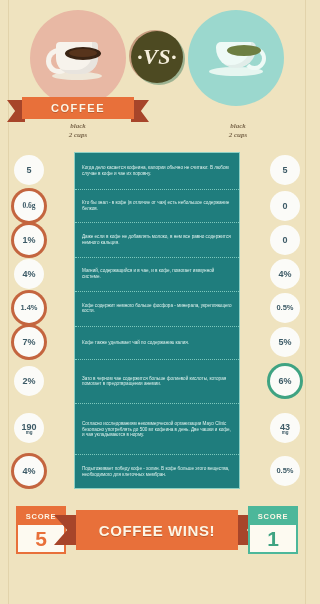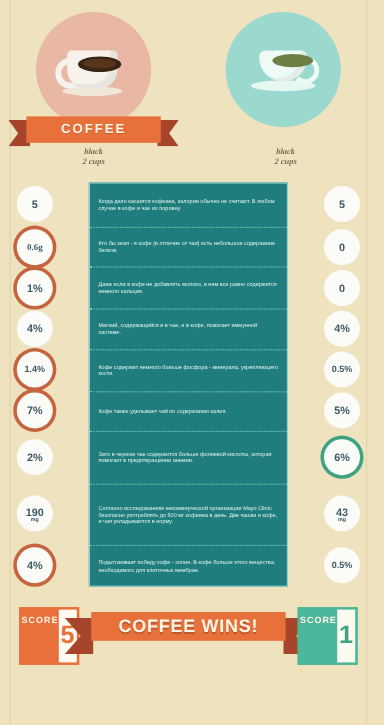--- a/index.html
+++ b/index.html
@@ -114,42 +114,42 @@
   .badge .v{font-size:9px;line-height:10px;}
   .badge .u{font-size:4.5px;line-height:4.5px;margin-top:-1px;}
   .badge.ring-orange{box-shadow:0 0 0 3px #c4653f;background:#fbfbf8;}
   .badge.ring-green{box-shadow:0 0 0 3px #3fa382;background:#fbfbf8;}
   .badge.plain{box-shadow:none;}
 
   
   .scores{position:absolute;left:0;right:0;top:500px;height:60px;}
   .scorebox{
     position:absolute;top:6px;width:50px;height:48px;
-    display:flex;flex-direction:row;align-items:stretch;
+    display:flex;flex-direction:column;align-items:stretch;
     box-sizing:border-box;
   }
   .scorebox .lbl{
     height:17px;display:flex;align-items:center;justify-content:center;
     font-size:7.5px;font-weight:bold;letter-spacing:.8px;color:#fdf6e6;
   }
   .scorebox .num{
     flex:1;background:#fdfaf1;display:flex;align-items:center;justify-content:center;
     font-size:21px;font-weight:bold;font-family:"Liberation Sans",sans-serif;
   }
   .scorebox.coffee{left:16px;background:#e8703a;border:2px solid #e8703a;}
   .scorebox.coffee .num{color:#e8703a;}
   .scorebox.tea{right:16px;background:#4cb79a;border:2px solid #4cb79a;}
   .scorebox.tea .num{color:#3fa382;}
 
   .winner{position:absolute;left:76px;top:10px;width:162px;height:30px;}
   .winner .tail{position:absolute;top:5px;width:24px;height:30px;background:#a7452a;}
   .winner .tail.lt{left:-22px;clip-path:polygon(0 0,100% 0,100% 100%,0 100%,55% 50%);}
   .winner .tail.rt{right:-22px;clip-path:polygon(0 0,100% 0,45% 50%,100% 100%,0 100%);}
   .winner .band{
-    position:relative;height:24px;background:#e8703a;
+    position:relative;height:40px;background:#e8703a;
     display:flex;align-items:center;justify-content:center;
   }
   .winner .band span{
     font-size:15px;font-weight:bold;color:#fdf6e6;letter-spacing:.6px;
     text-shadow:0 1px 0 rgba(0,0,0,.2);
   }
 
   .watermark{
     position:absolute;right:14px;bottom:22px;
     font-family:"Liberation Serif",serif;font-style:italic;font-weight:bold;
@@ -178,20 +178,23 @@
 
     <div class="disc tea"></div>
     <div class="cup-tea">
       <div class="tc-saucer"></div>
       <div class="tc-handle"></div>
       <div class="tc-body">
           <div class="tc-liquid"></div>
         </div>
     </div>
 
+    <div class="vs">
+      <span>·VS·</span>
+    </div>
 
     <div class="ribbon coffee">
       <div class="tail lt"></div>
       <div class="tail rt"></div>
       <div class="band">
         <span>COFFEE</span>
       </div>
     </div>
     <div class="sub coffee">
       <div>black</div>

